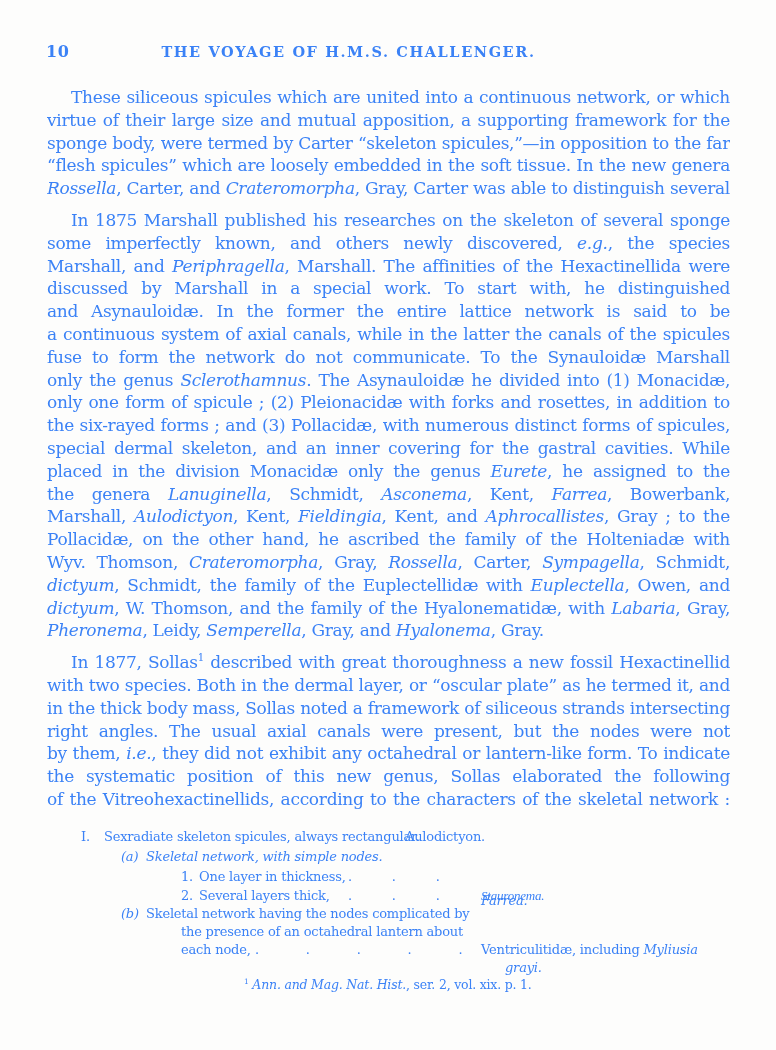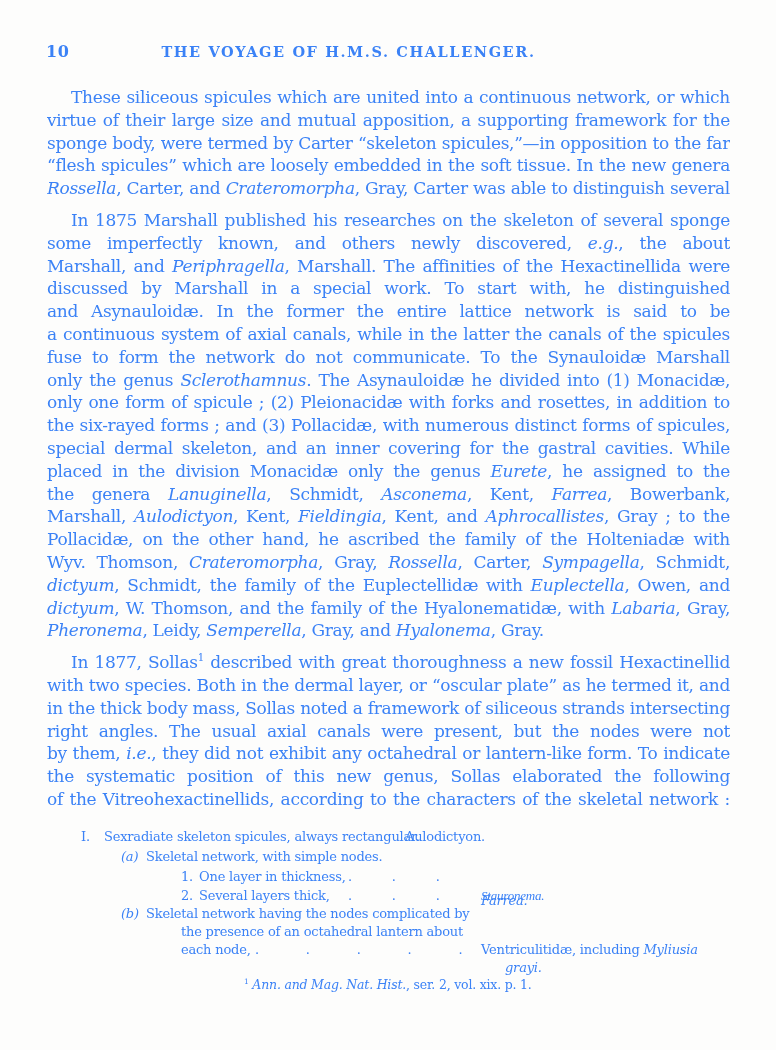--- a/index.html
+++ b/index.html
@@ -57,21 +57,21 @@
     width: 776px; height: 1050px;
     font-size: 13px;
     letter-spacing: -0.2px;
   }
   .cls > span, .cls > em { position: absolute; white-space: nowrap; }
   .it { font-style: italic; }
   .cA { left: 81px;  top: 829px; }
   .cB { left: 104px; top: 829px; }
   .cC { left: 405px; top: 829px; }
   .cD { left: 121px; top: 849px; }
-  .cE { left: 146px; top: 849px; }
+  .cE { left: 146px; top: 849px; font-style: italic; }
   .cF { left: 181px; top: 869px; }
   .cG { left: 199px; top: 869px; }
   .cH { left: 348px; top: 869px; word-spacing: 36px; }
   .cI { left: 481px; top: 893px; }
   .cJ { left: 181px; top: 888px; }
   .cK { left: 199px; top: 888px; }
   .cL { left: 348px; top: 888px; word-spacing: 36px; }
   .cM { left: 481px; top: 888px; font-family: Liberation Serif, serif; }
   .cN { left: 121px; top: 906px; }
   .cO { left: 146px; top: 906px; }
@@ -102,21 +102,21 @@
   <div class="bodytext">
       <div class="para">
         <div class="line just ind"><span>These siliceous spicules which are united into a continuous network, or which form, in</span></div>
         <div class="line just"><span>virtue of their large size and mutual apposition, a supporting framework for the entire</span></div>
         <div class="line just"><span>sponge body, were termed by Carter “skeleton spicules,”—in opposition to the far smaller</span></div>
         <div class="line just"><span>“flesh spicules” which are loosely embedded in the soft tissue.  In the new genera</span></div>
         <div class="line just"><em>Rossella</em><span>, Carter, and </span><em>Crateromorpha</em><span>, Gray, Carter was able to distinguish several species.</span></div>
       </div>
       <div class="para">
         <div class="line just ind"><span>In 1875 Marshall published his researches on the skeleton of several sponge forms,</span></div>
-        <div class="line just"><span>some imperfectly known, and others newly discovered, </span><em>e.g.</em><span>, the about </span><em>Sclerothamnus</em><span>,</span></div>
+        <div class="line just"><span>some imperfectly known, and others newly discovered, </span><em>e.g.</em><span>, the species </span><em>Sclerothamnus</em><span>,</span></div>
         <div class="line just"><span>Marshall, and </span><em>Periphragella</em><span>, Marshall.  The affinities of the Hexactinellida were</span></div>
         <div class="line just"><span>discussed by Marshall in a special work.  To start with, he distinguished Synauloidæ</span></div>
         <div class="line just"><span>and Asynauloidæ.  In the former the entire lattice network is said to be penetrated by</span></div>
         <div class="line just"><span>a continuous system of axial canals, while in the latter the canals of the spicules which</span></div>
         <div class="line just"><span>fuse to form the network do not communicate.  To the Synauloidæ Marshall referred</span></div>
         <div class="line just"><span>only the genus </span><em>Sclerothamnus</em><span>.  The Asynauloidæ he divided into (1) Monacidæ, with</span></div>
         <div class="line just"><span>only one form of spicule ; (2) Pleionacidæ with forks and rosettes, in addition to</span></div>
         <div class="line just"><span>the six-rayed forms ; and (3) Pollacidæ, with numerous distinct forms of spicules, a</span></div>
         <div class="line just"><span>special dermal skeleton, and an inner covering for the gastral cavities.  While Marshall</span></div>
         <div class="line just"><span>placed in the division Monacidæ only the genus </span><em>Eurete</em><span>, he assigned to the Pleionacidæ</span></div>

